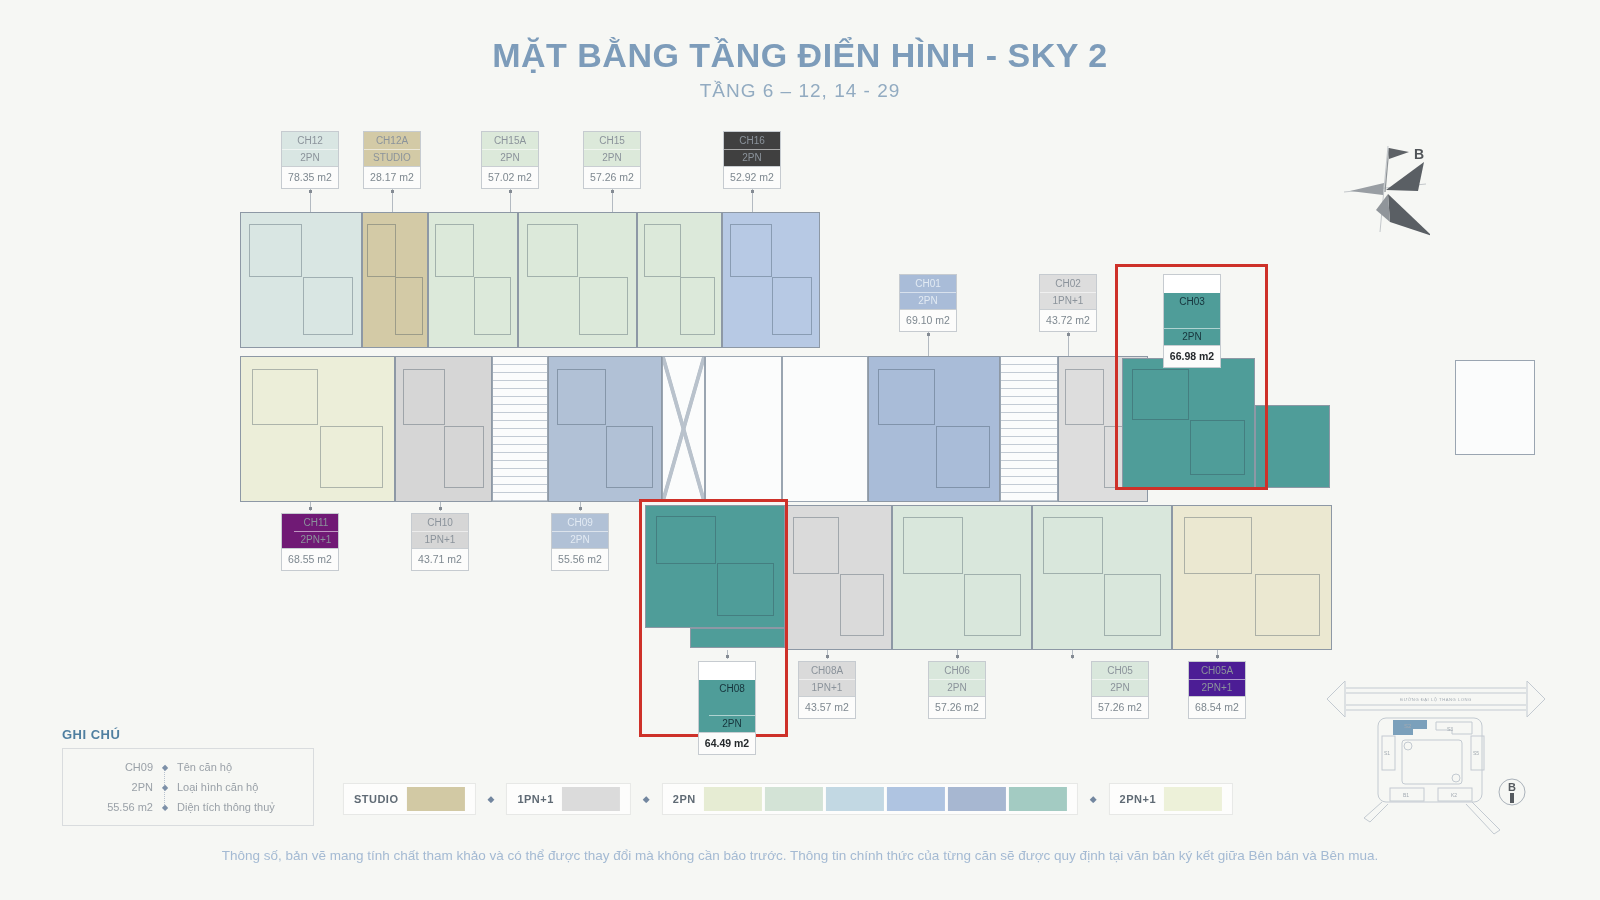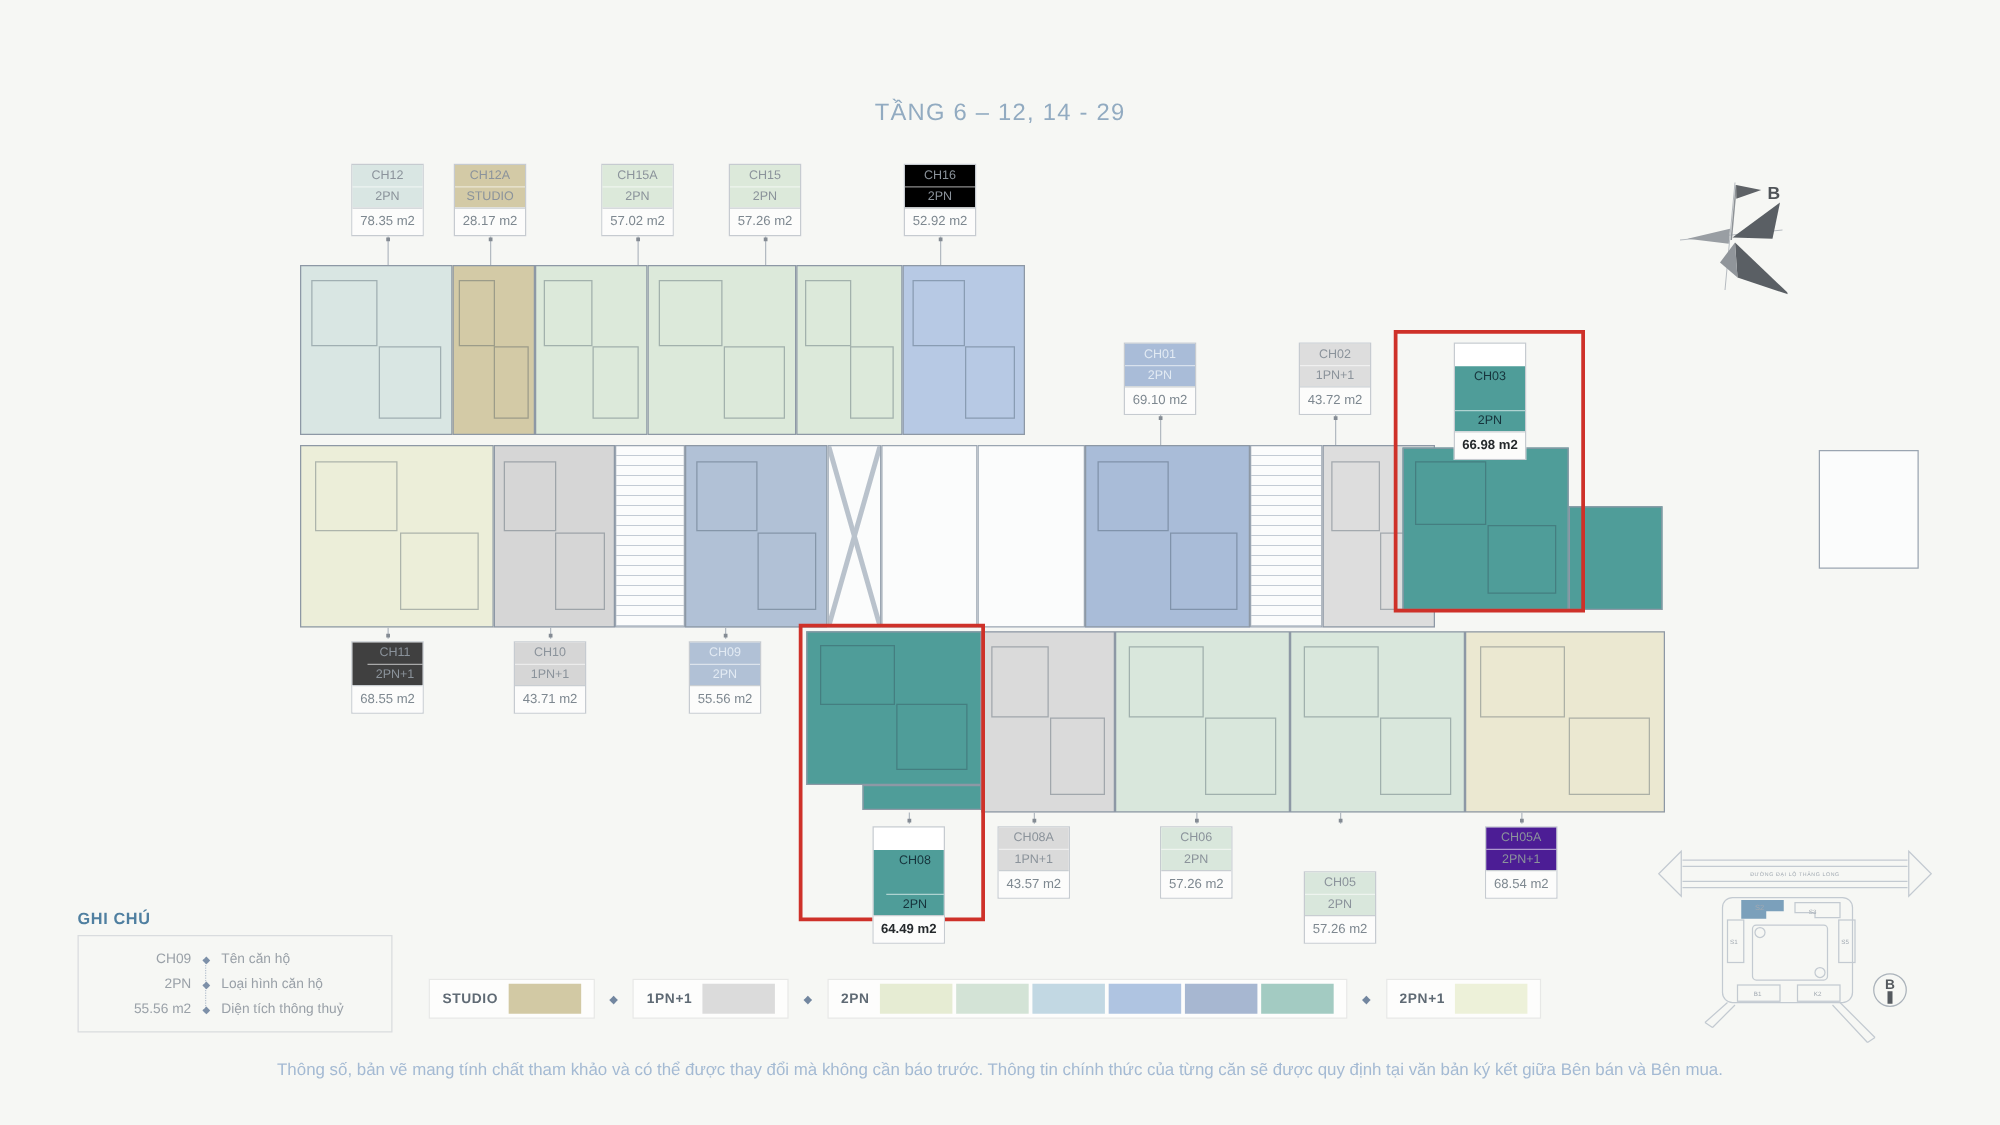--- a/index.html
+++ b/index.html
@@ -80,20 +80,21 @@
 
   .sitemap{position:absolute;left:1290px;top:652px;}
   .sm-text{fill:#a2aab2;font-family:"Liberation Sans",sans-serif;}
 </style>
 </head>
 <body>
 
 <div class="page">
 
 
+  <div class="title">MẶT BẰNG TẦNG ĐIỂN HÌNH - SKY 2</div>
   <div class="subtitle">TẦNG 6 – 12, 14 - 29</div>
 
   <svg class="compass" width="92" height="112" viewBox="0 0 92 112">
     <line x1="6" y1="64" x2="88" y2="56" stroke="#b6bbc0" stroke-width="0.8"></line>
     <line x1="50" y1="18" x2="42" y2="104" stroke="#b6bbc0" stroke-width="0.8"></line>
     <line x1="47" y1="64" x2="51" y2="20" stroke="#8d9296" stroke-width="1.2"></line>
     <polygon points="51,20 71,24 51,31" fill="#5e6266"></polygon>
     <polygon points="48,62 86,34 80,63" fill="#5a5f64"></polygon>
     <polygon points="12,63 46,55 45,67" fill="#999ea3"></polygon>
     <polygon points="50,66 94,108 52,94" fill="#5a5f64"></polygon>
@@ -207,21 +208,21 @@
           <div class="ul-area">57.02 m2</div>
         </div>
         <div class="ulabel scheme-grey" style="left: 583px; top: 131px;">
           <div class="ul-head" style="background: rgb(220, 233, 218);">
             <div class="ul-id">CH15</div>
             <div class="ul-type">2PN</div>
           </div>
           <div class="ul-area">57.26 m2</div>
         </div>
         <div class="ulabel scheme-grey" style="left: 723px; top: 131px;">
-          <div class="ul-head" style="background: #000000;">
+          <div class="ul-head" style="background: #404040;">
             <div class="ul-id">CH16</div>
             <div class="ul-type">2PN</div>
           </div>
           <div class="ul-area">52.92 m2</div>
         </div>
         <div class="ulabel scheme-light" style="left: 899px; top: 274px;">
           <div class="ul-head" style="background: rgb(169, 188, 216);">
             <div class="ul-id">CH01</div>
             <div class="ul-type">2PN</div>
           </div>
@@ -235,21 +236,21 @@
           <div class="ul-area">43.72 m2</div>
         </div>
         <div class="ulabel scheme-dark" style="left: 1163px; top: 274px;">
           <div class="ul-head" style="background: rgb(79, 157, 153);">
             <div class="ul-id">CH03</div>
             <div class="ul-type">2PN</div>
           </div>
           <div class="ul-area">66.98 m2</div>
         </div>
         <div class="ulabel scheme-grey" style="left: 281px; top: 513px;">
-          <div class="ul-head" style="background: #404040; padding-left: 12px;">
+          <div class="ul-head" style="background: #701a75; padding-left: 12px;">
             <div class="ul-id">CH11</div>
             <div class="ul-type">2PN+1</div>
           </div>
           <div class="ul-area">68.55 m2</div>
         </div>
         <div class="ulabel scheme-grey" style="left: 411px; top: 513px;">
           <div class="ul-head" style="background: rgb(214, 214, 214);">
             <div class="ul-id">CH10</div>
             <div class="ul-type">1PN+1</div>
           </div>
@@ -276,21 +277,21 @@
           </div>
           <div class="ul-area">43.57 m2</div>
         </div>
         <div class="ulabel scheme-grey" style="left: 928px; top: 661px;">
           <div class="ul-head" style="background: rgb(217, 231, 220);">
             <div class="ul-id">CH06</div>
             <div class="ul-type">2PN</div>
           </div>
           <div class="ul-area">57.26 m2</div>
         </div>
-        <div class="ulabel scheme-grey" style="left: 1043px; top: 661px; margin-top: 36px;">
+        <div class="ulabel scheme-grey" style="left: 1091px; top: 661px;">
           <div class="ul-head" style="background: rgb(217, 231, 220);">
             <div class="ul-id">CH05</div>
             <div class="ul-type">2PN</div>
           </div>
           <div class="ul-area">57.26 m2</div>
         </div>
         <div class="ulabel scheme-grey" style="left: 1188px; top: 661px;">
           <div class="ul-head" style="background: #4c1d95;">
             <div class="ul-id">CH05A</div>
             <div class="ul-type">2PN+1</div>

